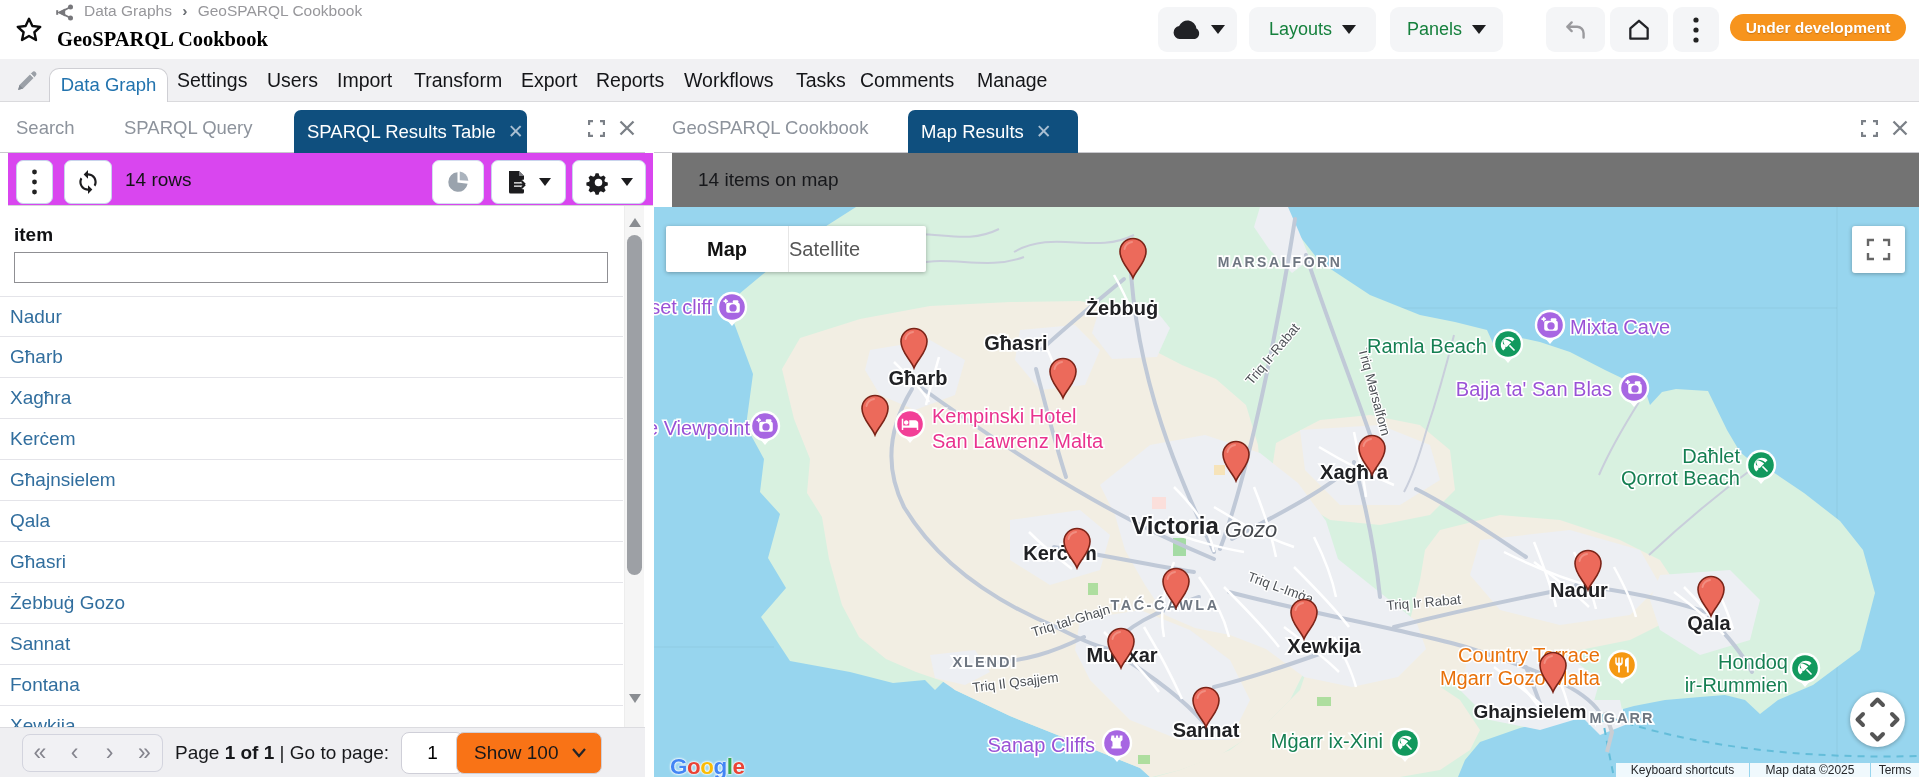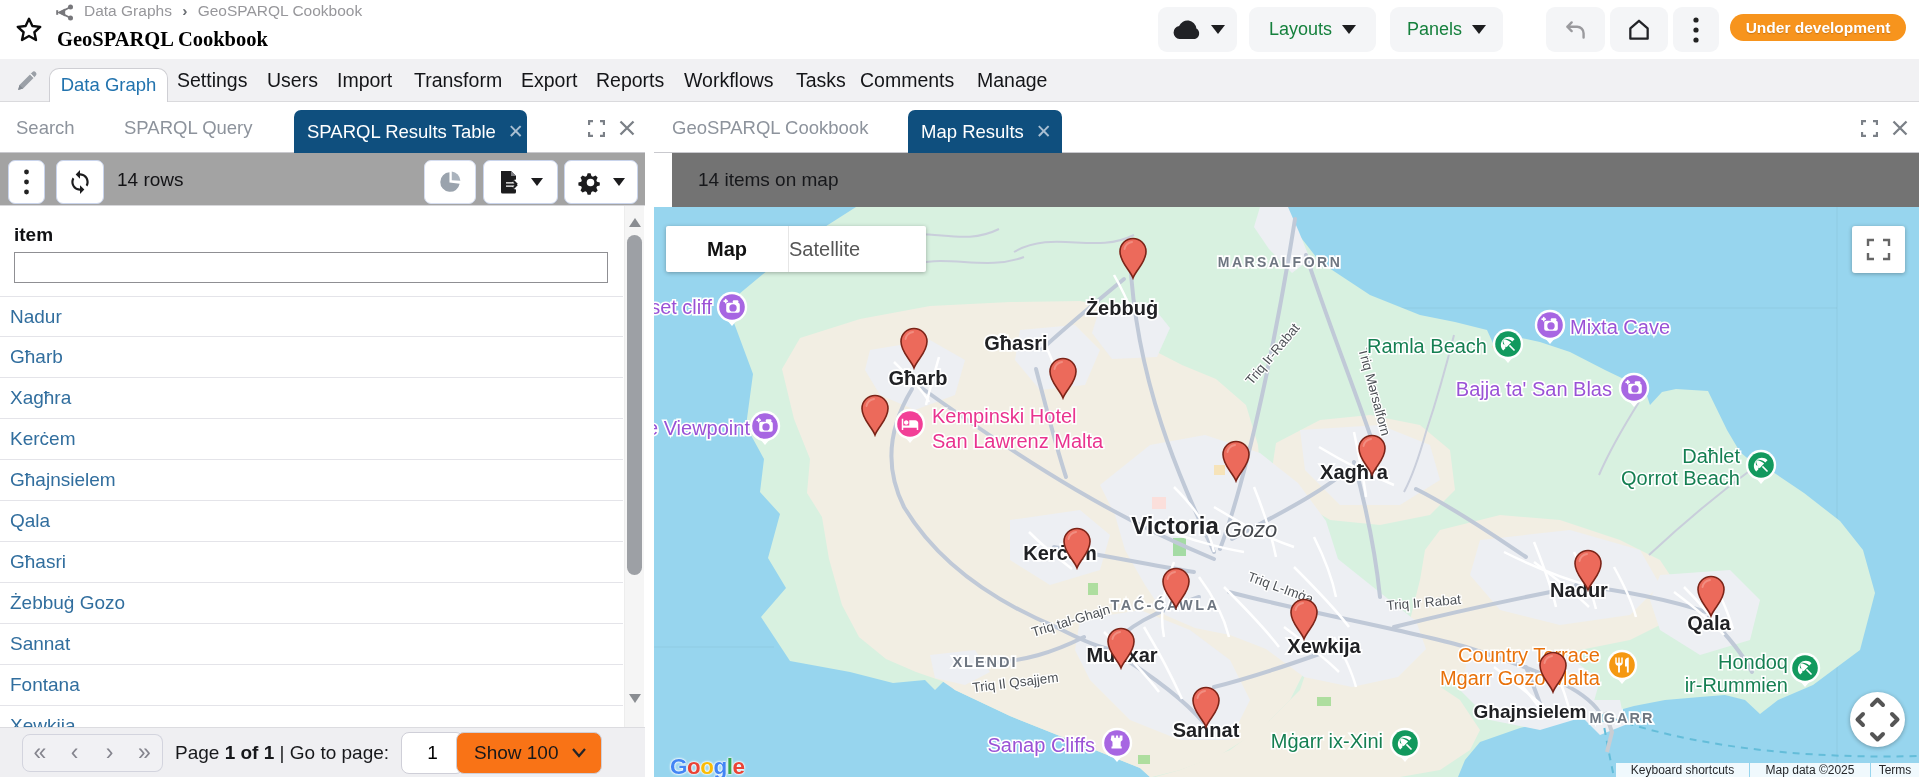--- a/index.html
+++ b/index.html
@@ -26,21 +26,21 @@
 #rpanel { position:absolute; left:654px; top:102px; width:1265px; height:675px; background:#fff; }
 
 
 .tabbar { position:absolute; left:0; top:0; right:0; height:51px; background:#fff; border-bottom:1px solid #c9c9ce; }
 .tabtxt { position:absolute; top:0; height:51px; line-height:51px; color:#8d939c; font-size:18.5px; }
 .bluetab { position:absolute; top:8px; height:43px; background:#0f4f7e; border-radius:7px 7px 0 0; color:#fff; font-size:18.5px; display:flex; align-items:center; }
 .bluetab .x { color:#a9bfd2; font-size:19px; margin-left:12px; }
 .winbtns { position:absolute; top:16px; height:20px; display:flex; gap:14px; align-items:center; }
 
 
-#ltools { position:absolute; left:0; top:51px; width:645px; height:53px; background:#a3a3a3; border-bottom:1px solid #d7d7da; }
+#ltools { position:absolute; left:8px; top:51px; width:645px; height:53px; background:#d946ef; border-bottom:1px solid #d7d7da; }
 .tbtn { position:absolute; top:7px; height:44px; background:#fff; border:1px solid #c9d4ec; border-radius:7px; display:flex; align-items:center; justify-content:center; }
 
 
 #tblarea { position:absolute; left:0; top:104px; width:645px; height:521px; background:#fff; overflow:hidden; }
 #thead { position:absolute; left:14px; top:18px; font-size:19px; font-weight:bold; color:#101114; }
 #tfilter { position:absolute; left:14px; top:46px; width:594px; height:31px; border:1px solid #8f8f93; background:#fff; }
 .trow { position:absolute; left:0; width:623px; height:41px; border-bottom:1px solid #e4e4e9; color:#316e9e; font-size:19px; line-height:40px; padding-left:10px; }
 
 #sbar { position:absolute; left:624px; top:0; width:20px; height:521px; background:#f5f5f5; border-left:1px solid #ededed; }
 #sthumb { position:absolute; left:2px; top:29px; width:15px; height:340px; background:#9da0a5; border-radius:8px; }
@@ -216,21 +216,21 @@
         <svg class="abs" style="right:14px;top:14px" width="16" height="12" viewBox="0 0 16 12">
             <path d="M2 2 l6 7 6-7" fill="none" stroke="#232428" stroke-width="2.2"></path>
           </svg>
       </div>
     </div>
   </div>
 
   <div id="rpanel">
     <div class="tabbar">
       <span class="tabtxt" style="left:18px">GeoSPARQL Cookbook</span>
-      <div class="bluetab" style="left:254px;width:154px;padding-left:13px;">Map Results<span class="x">✕</span></div>
+      <div class="bluetab" style="left:254px;width:170px;padding-left:13px;">Map Results<span class="x">✕</span></div>
       <div class="winbtns" style="right:11px;">
         <svg width="17" height="17" viewBox="0 0 17 17">
             <path d="M1 5V1h4M12 1h4v4M16 12v4h-4M5 16H1v-4" fill="none" stroke="#7b8087" stroke-width="2.3"></path>
           </svg>
         <svg width="16" height="16" viewBox="0 0 16 16">
             <path d="M1.5 1.5 L14.5 14.5 M14.5 1.5 L1.5 14.5" stroke="#7b8087" stroke-width="2.3"></path>
           </svg>
       </div>
     </div>
     <div id="itemsstrip">14 items on map</div>

